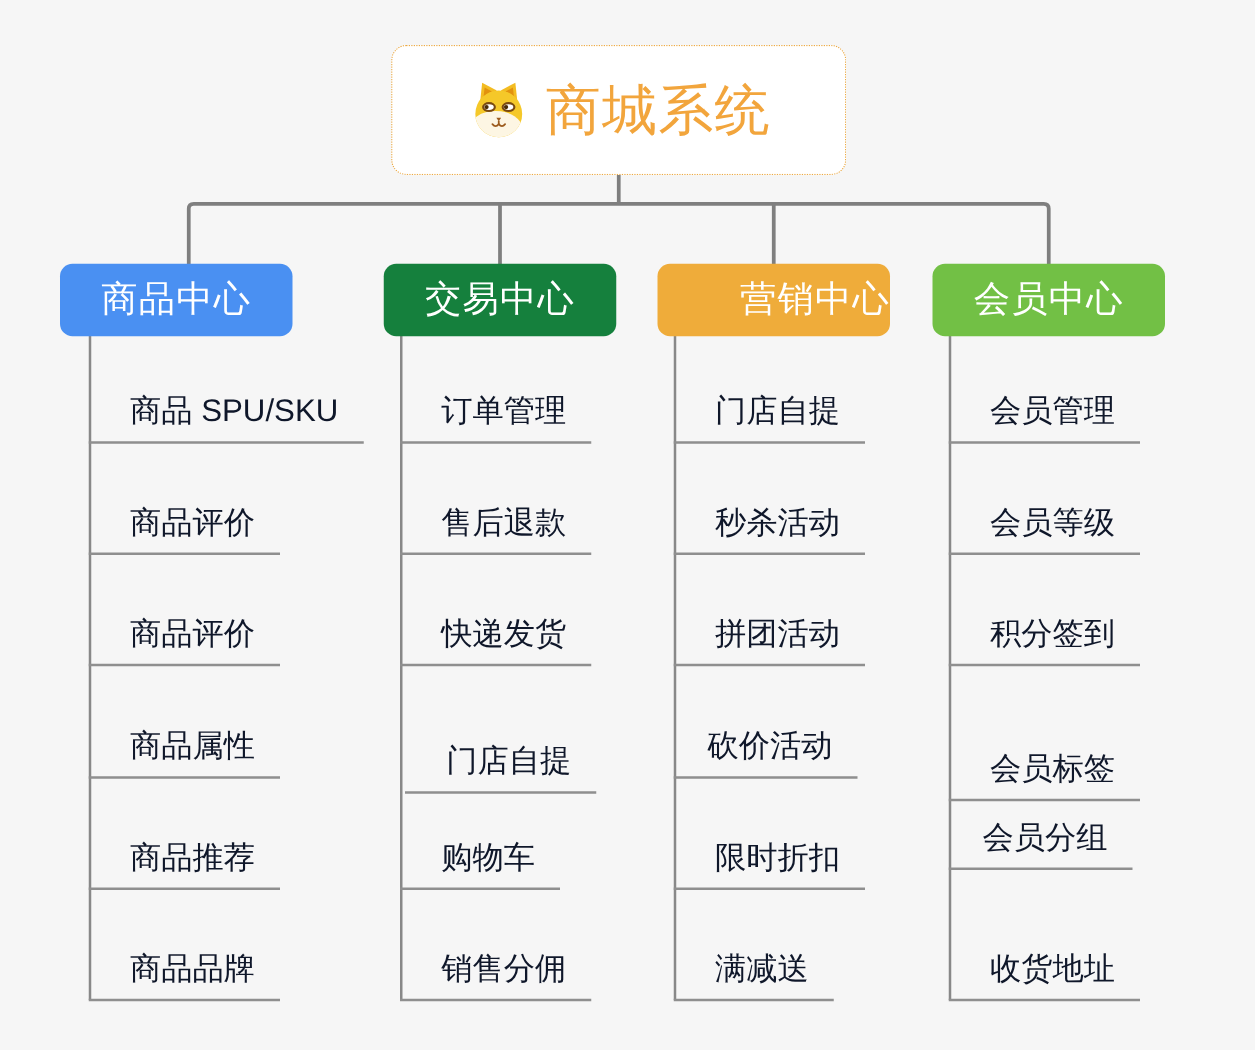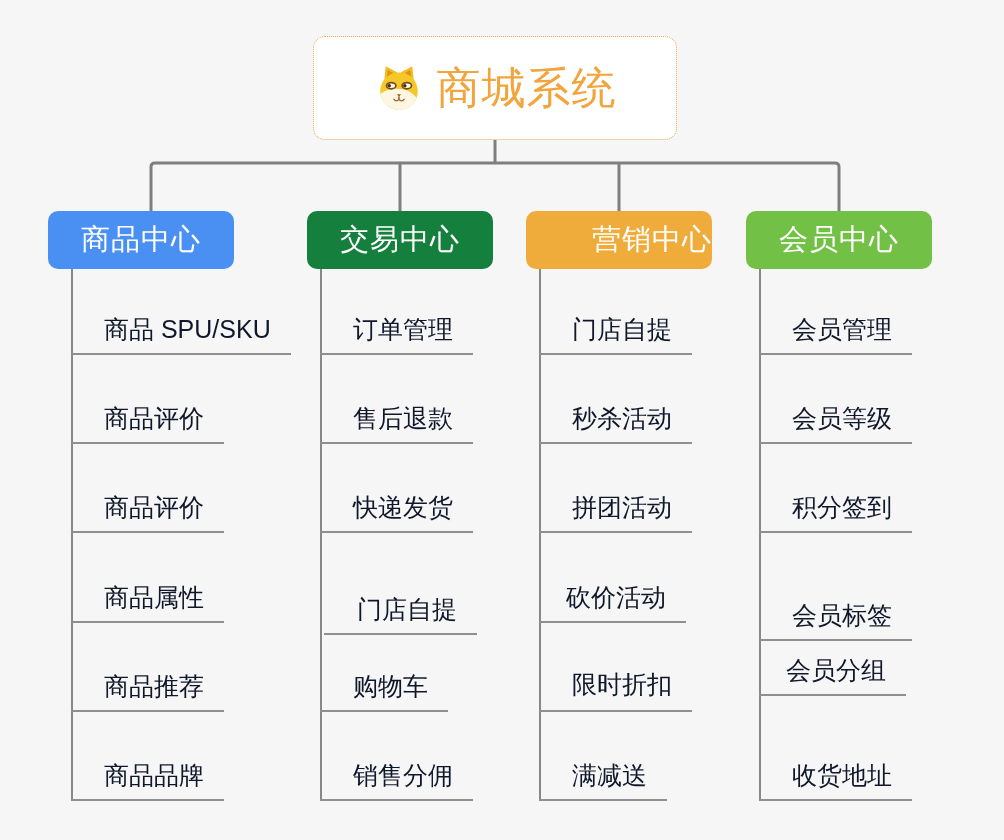--- a/index.html
+++ b/index.html
@@ -128,21 +128,21 @@
     <div class="leaf-item" style="left: 324px; top: 581px; margin-top: 12px;">门店自提</div>
     <div class="leaf-item" style="left: 320px; top: 670px;">购物车</div>
     <div class="leaf-item" style="left: 320px; top: 759px;">销售分佣</div>
     <div class="branch-node" style="left: 526px; background: rgb(239, 172, 58); justify-content: flex-end;">
       <span>营销中心</span>
     </div>
     <div class="leaf-item" style="left: 539px; top: 313px;">门店自提</div>
     <div class="leaf-item" style="left: 539px; top: 402px;">秒杀活动</div>
     <div class="leaf-item" style="left: 539px; top: 491px;">拼团活动</div>
     <div class="leaf-item" style="left: 539px; top: 581px; padding-left: 27px;">砍价活动</div>
-    <div class="leaf-item" style="left: 539px; top: 670px; font-family: Liberation Mono, monospace;">限时折扣</div>
+    <div class="leaf-item" style="left: 539px; top: 670px;">限时折扣</div>
     <div class="leaf-item" style="left: 539px; top: 759px;">满减送</div>
     <div class="branch-node" style="left: 746px; background: rgb(114, 192, 69);">
       <span>会员中心</span>
     </div>
     <div class="leaf-item" style="left: 759px; top: 313px;">会员管理</div>
     <div class="leaf-item" style="left: 759px; top: 402px;">会员等级</div>
     <div class="leaf-item" style="left: 759px; top: 491px;">积分签到</div>
     <div class="leaf-item" style="left: 759px; top: 599px; font-family: Liberation Serif, serif;">会员标签</div>
     <div class="leaf-item" style="left: 759px; top: 654px; padding-left: 27px;">会员分组</div>
     <div class="leaf-item" style="left: 759px; top: 759px;">收货地址</div>

